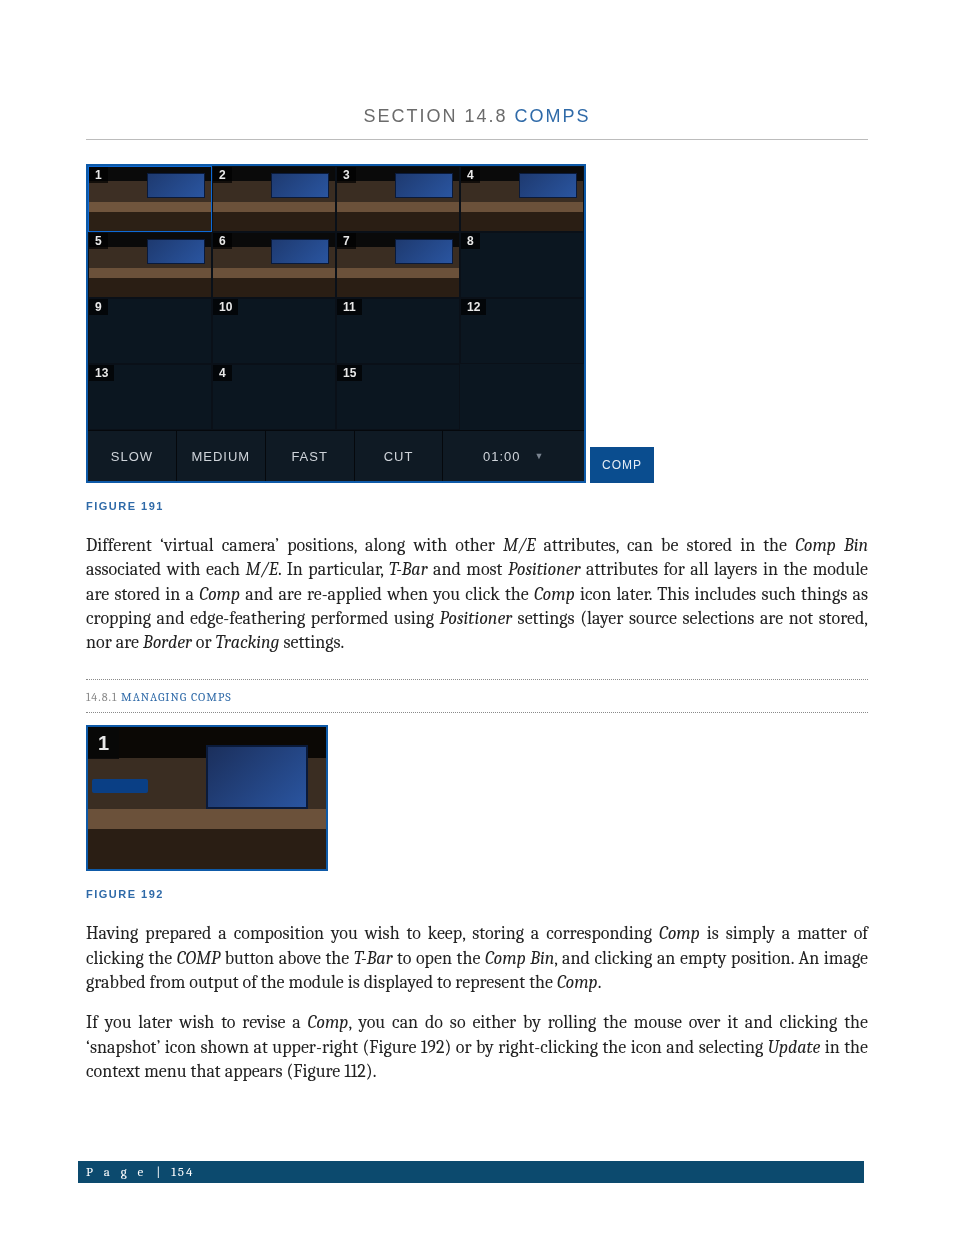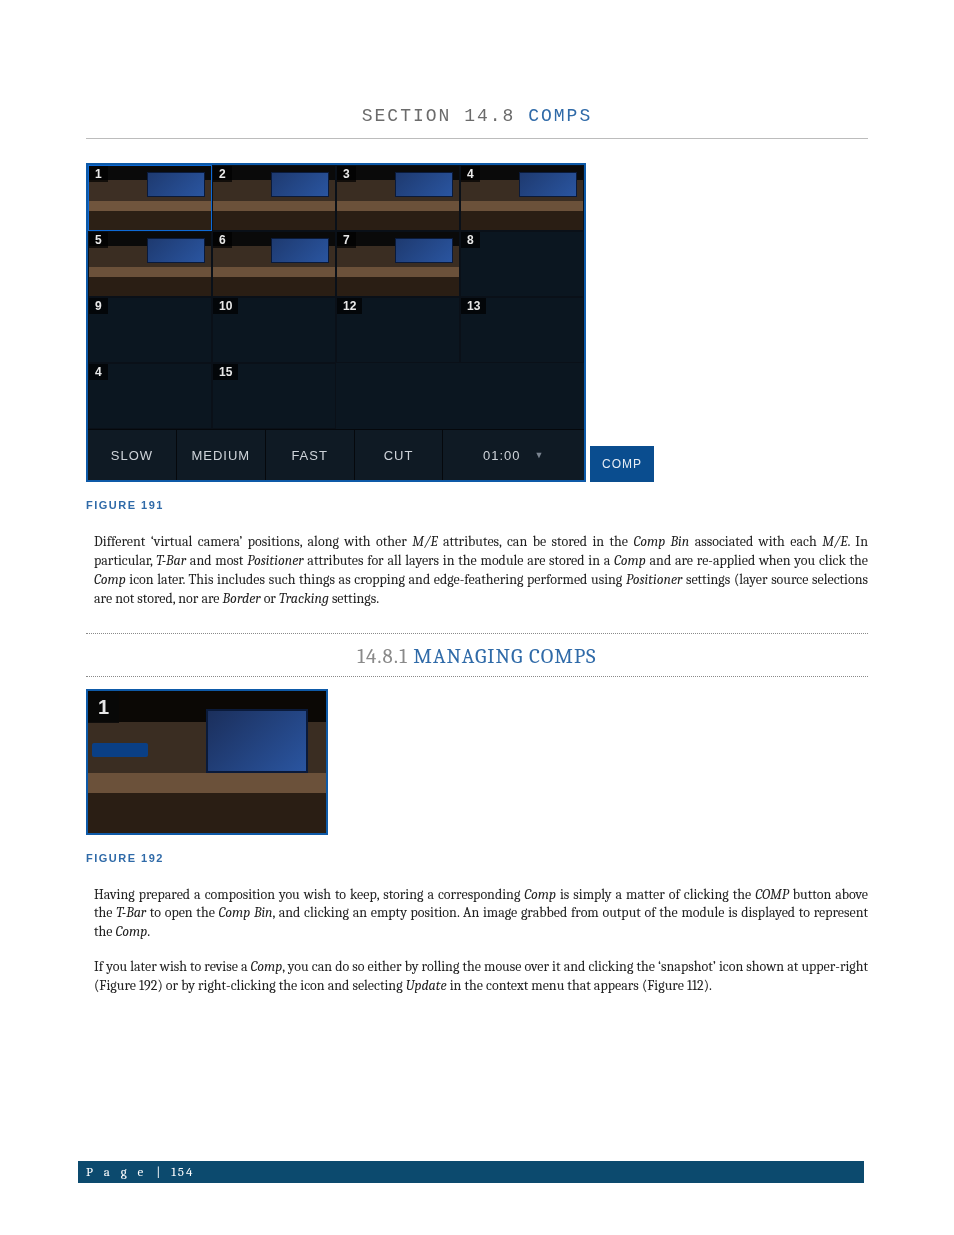--- a/index.html
+++ b/index.html
@@ -1,17 +1,17 @@
 <!DOCTYPE html>
 <html><head>
 <meta charset="utf-8">
 <style>
   html,body{margin:0;padding:0;background:#fff;font-family:Cambria,Georgia,'Times New Roman',serif;color:#222}
   .page{width:954px;height:1235px;margin:0 auto;position:relative;box-sizing:border-box;padding:72px 86px 0 86px}
-  .section-title{text-align:center;letter-spacing:2px;font-size:18px;color:#6b6b6b;margin:34px 0 12px 0;font-family:Liberation Mono, monospace}
+  .section-title{text-align:center;letter-spacing:2px;font-size:18px;color:#6b6b6b;margin:34px 0 12px 0;font-family:Liberation Sans, sans-serif}
   .section-title .num{color:#6b6b6b}
   .section-title .name{color:#2f6aa8}
   hr.sep{border:none;border-top:1px solid #bcbcbc;margin:0}
   
   .figure-191{width:500px;margin-top:24px;background:#0b1620;border:2px solid #0e5aa8;box-sizing:border-box;position:relative}
   .grid{display:grid;grid-template-columns:repeat(4,1fr);grid-auto-rows:66px}
   .cell{position:relative;border:1px solid #0a1018;box-sizing:border-box;overflow:hidden;background:#0b1620}
   .cell .num{position:absolute;top:0;left:0;background:rgba(0,0,0,.7);color:#e8e8e8;font:600 12px/16px Arial,sans-serif;padding:0 6px;letter-spacing:0}
   .cell.filled{background:linear-gradient(0deg,#1a1410,#1a1410)}
   .cell.filled::before{content:"";position:absolute;inset:0;background:
@@ -20,24 +20,24 @@
   .cell.sel::before{filter:brightness(1.05)}
   .cell.sel{outline:2px solid #0e6ad6;outline-offset:-2px}
   .toolbar{display:flex;height:50px;background:#0f1a24;border-top:1px solid #05080c;align-items:flex-start}
   .btn{flex:1;color:#cfd4da;font:13px Arial,sans-serif;text-align:center;letter-spacing:1px;border-right:1px solid #05080c;height:100%;display:flex;align-items:center;justify-content:center}
   .btn:last-child{border-right:none}
   .btn.time{flex:1.6;position:relative}
   .btn.time .chev{margin-left:14px;font-size:9px;color:#7a8490}
   .comp-side{position:absolute;right:-68px;bottom:0;width:64px;height:36px;background:#0a4d8f;color:#e6edf5;font:12px/36px Arial,sans-serif;text-align:center;letter-spacing:1px}
   .figure-wrap-191{position:relative;display:inline-block}
   .caption{color:#2f6aa8;font:600 11px/1 Arial,sans-serif;letter-spacing:1.5px;margin:18px 0 22px 0}
-  .body-text{font-size:14px;line-height:1.35;text-align:justify;margin:0 0 16px 8px}
+  .body-text{font-size:18px;line-height:1.35;text-align:justify;margin:0 0 16px 0}
   .body-text i{font-style:italic}
   .dotted-rule{border:none;border-top:1px dotted #8a8a8a;margin:0}
-  .subsection{text-align:center;font-size:21px;letter-spacing:1px;margin:10px 0 8px 0}
+  .subsection{font-size:12px;letter-spacing:1px;margin:10px 0 8px 0}
   .subsection .num{color:#8a8a8a}
   .subsection .name{color:#2f6aa8}
   .sub-wrap{margin:24px 0 2px 0}
   
   .figure-192{width:242px;height:146px;border:2px solid #0e5aa8;box-sizing:border-box;background:linear-gradient(180deg,#0b0805 0 22%,#3a2d22 22% 58%,#6b513a 58% 72%,#2a1e14 72% 100%);position:relative;margin-top:12px}
   .figure-192 .corner{position:absolute;top:0;left:0;background:rgba(8,8,8,.85);color:#e8e8e8;font:700 20px/28px Arial,sans-serif;padding:2px 10px}
   .figure-192 .mon{position:absolute;top:18px;right:18px;width:98px;height:60px;background:linear-gradient(135deg,#1b2f5c,#2a55a0);border:2px solid #0a1a3a}
   .figure-192 .tag{position:absolute;left:4px;top:52px;width:56px;height:14px;background:#0a3f85;border-radius:2px}
   
   .footer{position:absolute;left:78px;right:90px;bottom:52px;height:22px;background:#0c4a6e;color:#fff;font:13px/22px Cambria,Georgia,serif;padding-left:8px;letter-spacing:4px}
@@ -80,20 +80,23 @@
             <div class="num">7</div>
           </div>
           <div class="cell">
             <div class="num">8</div>
           </div>
           <div class="cell">
             <div class="num">9</div>
           </div>
           <div class="cell">
             <div class="num">10</div>
+          </div>
+          <div class="cell">
+            <div class="num">11</div>
           </div>
           <div class="cell">
             <div class="num">12</div>
           </div>
           <div class="cell">
             <div class="num">13</div>
           </div>
           <div class="cell">
             <div class="num">4</div>
           </div>

